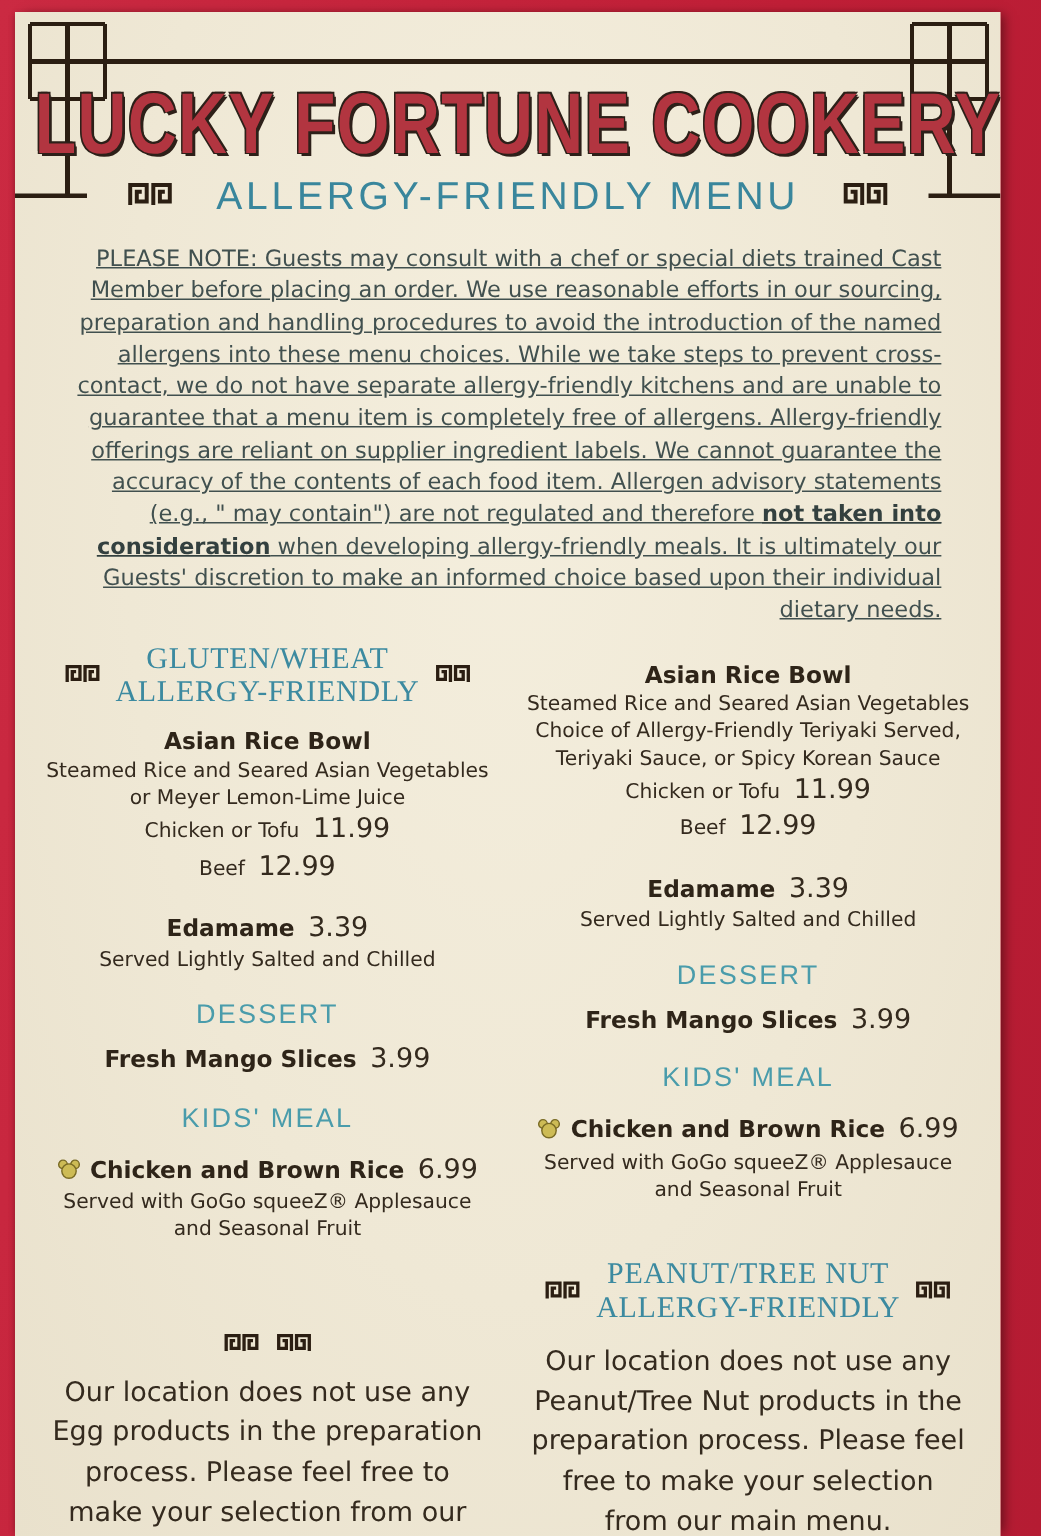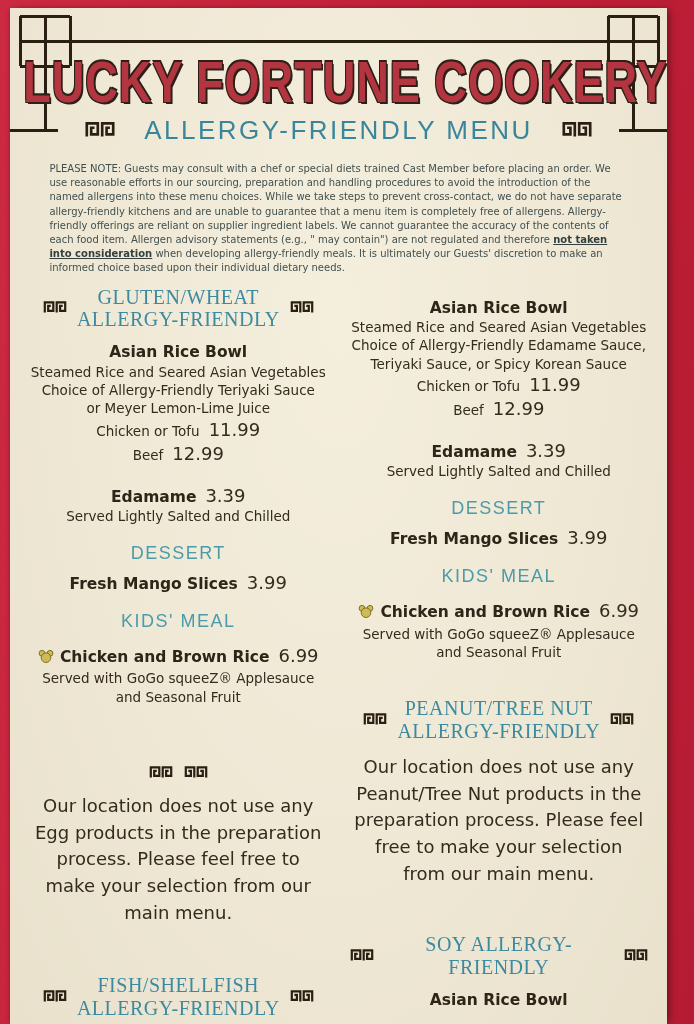--- a/index.html
+++ b/index.html
@@ -34,22 +34,22 @@
   .subtitle{
     font-family:"Liberation Sans",sans-serif;
     font-size:26px;letter-spacing:2.5px;color:#39869c;font-weight:400;
     white-space:nowrap;padding:0 2px;
   }
   .meander{display:inline-flex;align-items:center;}
   .meander svg{display:block;}
   .flip{transform:scale(-1,1);}
   
   .note{
-    width:88%;margin:4px auto 0;text-align:left;
-    font-size:10px;line-height:1.42;color:#41504f;
+    width:88%;margin:4px auto 0;text-align:right;
+    font-size:15px;line-height:1.42;color:#41504f;text-decoration:underline;
   }
   .note .emph{text-decoration:underline;color:#33403f;}
   
   .columns{display:flex;margin-top:10px;padding:0 18px;}
   .col{flex:1;display:flex;flex-direction:column;align-items:center;}
   .col.left{padding-right:10px;}
   .col.right{padding-left:10px;}
   .sec{width:100%;text-align:center;}
   .sec-heading{display:flex;align-items:center;justify-content:center;gap:9px;}
   .sec-heading-text{
@@ -142,21 +142,20 @@
               <svg width="26" height="17" viewBox="0 0 30 20">
                   <g stroke="#2b1e12" stroke-width="2.6" fill="none">
                     <path d="M3 16 V4 H13 V14 H7 V8 H10"></path>
                     <path d="M17 16 V4 H27 V14 H21 V8 H24"></path>
                   </g>
                 </svg>
             </span>
           </div>
           <div class="item-name">Asian Rice Bowl</div>
           <div class="desc">Steamed Rice and Seared Asian Vegetables</div>
-          <div class="desc">Choice of Allergy-Friendly Teriyaki Sauce</div>
           <div class="desc">or Meyer Lemon-Lime Juice</div>
           <div class="desc"><span>Chicken or Tofu</span><span class="price">11.99</span></div>
           <div class="desc"><span>Beef</span><span class="price">12.99</span></div>
           <div class="item-name" style="margin-top:18px"><span>Edamame</span><span class="price">3.39</span></div>
           <div class="desc">Served Lightly Salted and Chilled</div>
           <div class="subhead">DESSERT</div>
           <div class="item-name tight"><span>Fresh Mango Slices</span><span class="price">3.99</span></div>
           <div class="subhead">KIDS' MEAL</div>
           <div class="item-name"><span class="mickey"><svg width="16" height="15" viewBox="0 0 20 18">
                   <g fill="#cdbb55" stroke="#7a6b25" stroke-width="1.2">
@@ -217,21 +216,21 @@
 
         </div>
 
       </div>
 
       <div class="col right">
 
         <div class="sec">
           <div class="item-name">Asian Rice Bowl</div>
           <div class="desc">Steamed Rice and Seared Asian Vegetables</div>
-          <div class="desc">Choice of Allergy-Friendly Edamame Sauce,</div>
+          <div class="desc">Choice of Allergy-Friendly Teriyaki Served,</div>
           <div class="desc">Teriyaki Sauce, or Spicy Korean Sauce</div>
           <div class="desc"><span>Chicken or Tofu</span><span class="price">11.99</span></div>
           <div class="desc"><span>Beef</span><span class="price">12.99</span></div>
           <div class="item-name" style="margin-top:18px"><span>Edamame</span><span class="price">3.39</span></div>
           <div class="desc">Served Lightly Salted and Chilled</div>
           <div class="subhead">DESSERT</div>
           <div class="item-name tight"><span>Fresh Mango Slices</span><span class="price">3.99</span></div>
           <div class="subhead">KIDS' MEAL</div>
           <div class="item-name"><span class="mickey"><svg width="16" height="15" viewBox="0 0 20 18">
                   <g fill="#cdbb55" stroke="#7a6b25" stroke-width="1.2">

